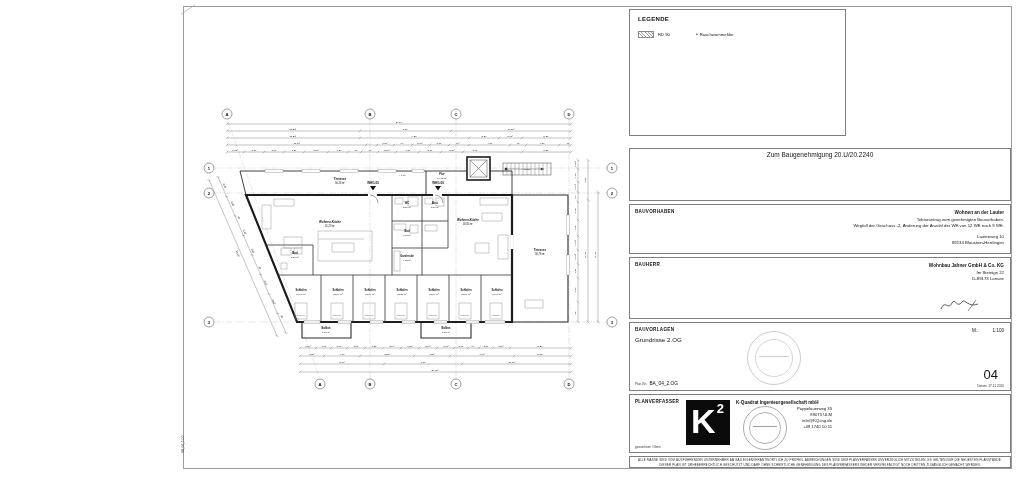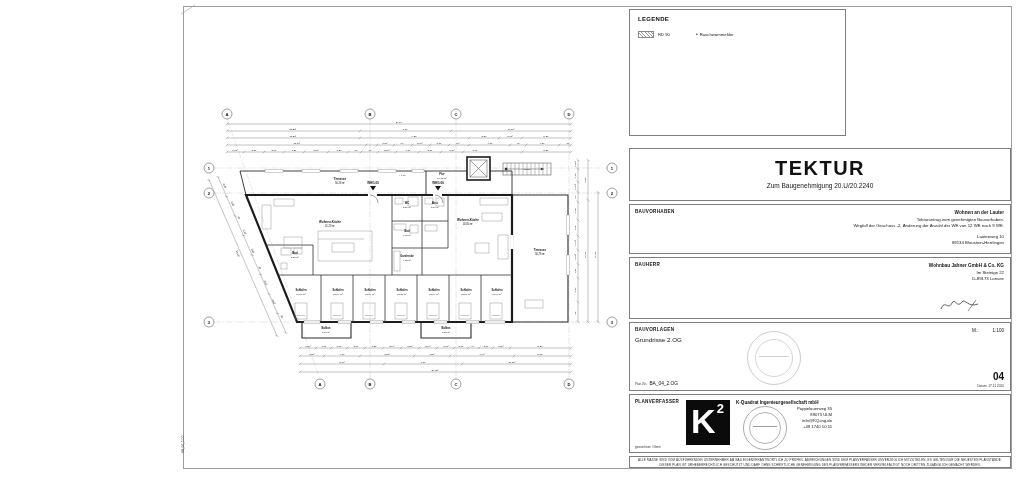--- a/index.html
+++ b/index.html
@@ -20,21 +20,21 @@
   .seclabel{font-size:4.6px;font-weight:700;position:absolute;left:5px;top:4px;letter-spacing:.3px}
   .rblock{position:absolute;right:6px;top:5px;text-align:right;font-size:4.3px;line-height:1.4;color:#141414}
   .rblock .bd{font-weight:700;font-size:4.7px}
   .addr{margin-top:5px}
   
   .scale{position:absolute;right:6px;top:5px;font-size:4.6px}
   .scale .sv{margin-left:14px}
   .gtitle{position:absolute;left:5px;top:13px;font-size:6.2px}
   .planno{position:absolute;left:5px;bottom:4px;font-size:4.8px}
   .planno .pl{font-size:3.2px;color:#444;margin-right:2px}
-  .sheetno{position:absolute;right:6px;bottom:8px;font-size:10px;font-weight:700}
+  .sheetno{position:absolute;right:12px;bottom:8px;font-size:13px;font-weight:400}
   .dateno{position:absolute;right:6px;bottom:2.5px;font-size:3.2px;color:#333}
   .stamp{position:absolute;border-radius:50%}
   .stamp::before{content:"";position:absolute;border-radius:50%}
   .stamp::after{content:"";position:absolute;left:22%;right:22%;top:46%;border-top:.8px solid}
   .stamp1{left:117px;top:8px;width:52px;height:52px;border:1px solid #cccccc}
   .stamp1::before{inset:7px;border:.8px solid #d6d6d6}
   .stamp1::after{border-color:#d0d0d0}
   .stamp2{left:113px;top:11px;width:42px;height:42px;border:1px solid #9b9b9b;opacity:.85}
   .stamp2::before{inset:5px;border:.7px solid #a6a6a6}
   .stamp2::after{border-color:#8f8f8f}
@@ -411,21 +411,20 @@
   <div class="legend-title">LEGENDE</div>
   <div class="legend-row">
     <span class="swatch"></span>
     <span>RD 90</span>
     <span class="legend-dot">•</span>
     <span>Rauchwarnmelder</span>
   </div>
 </div>
 
 <div class="box" style="left:629px;top:148px;width:382px;height:53px">
-  <div class="tek-title">TEKTUR</div>
   <div class="tek-sub">Zum Baugenehmigung 20.U/20.2240</div>
 </div>
 
 <div class="box" style="left:629px;top:204px;width:382px;height:50px">
   <div class="seclabel">BAUVORHABEN</div>
   <div class="rblock">
     <div class="bd">Wohnen an der Lauter</div>
     <div>Tekturantrag zum genehmigten Bauvorhaben.</div>
     <div>Wegfall der Geschoss -2, Änderung der Anzahl der WE von 12 WE nach 9 WE.</div>
     <div class="addr">Lautenweg 10</div>

